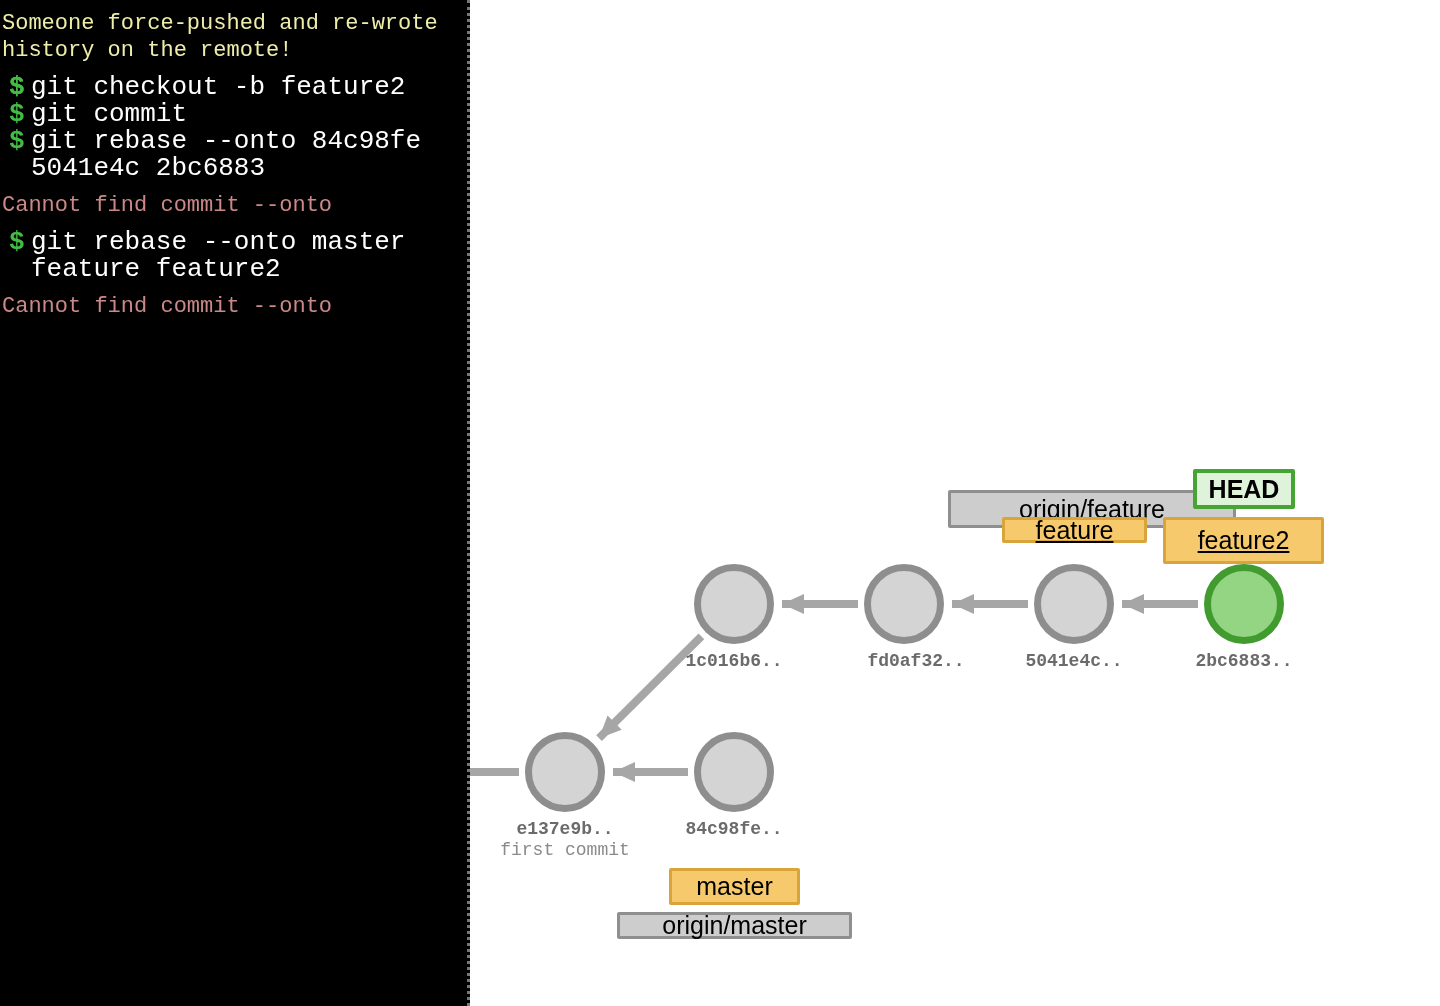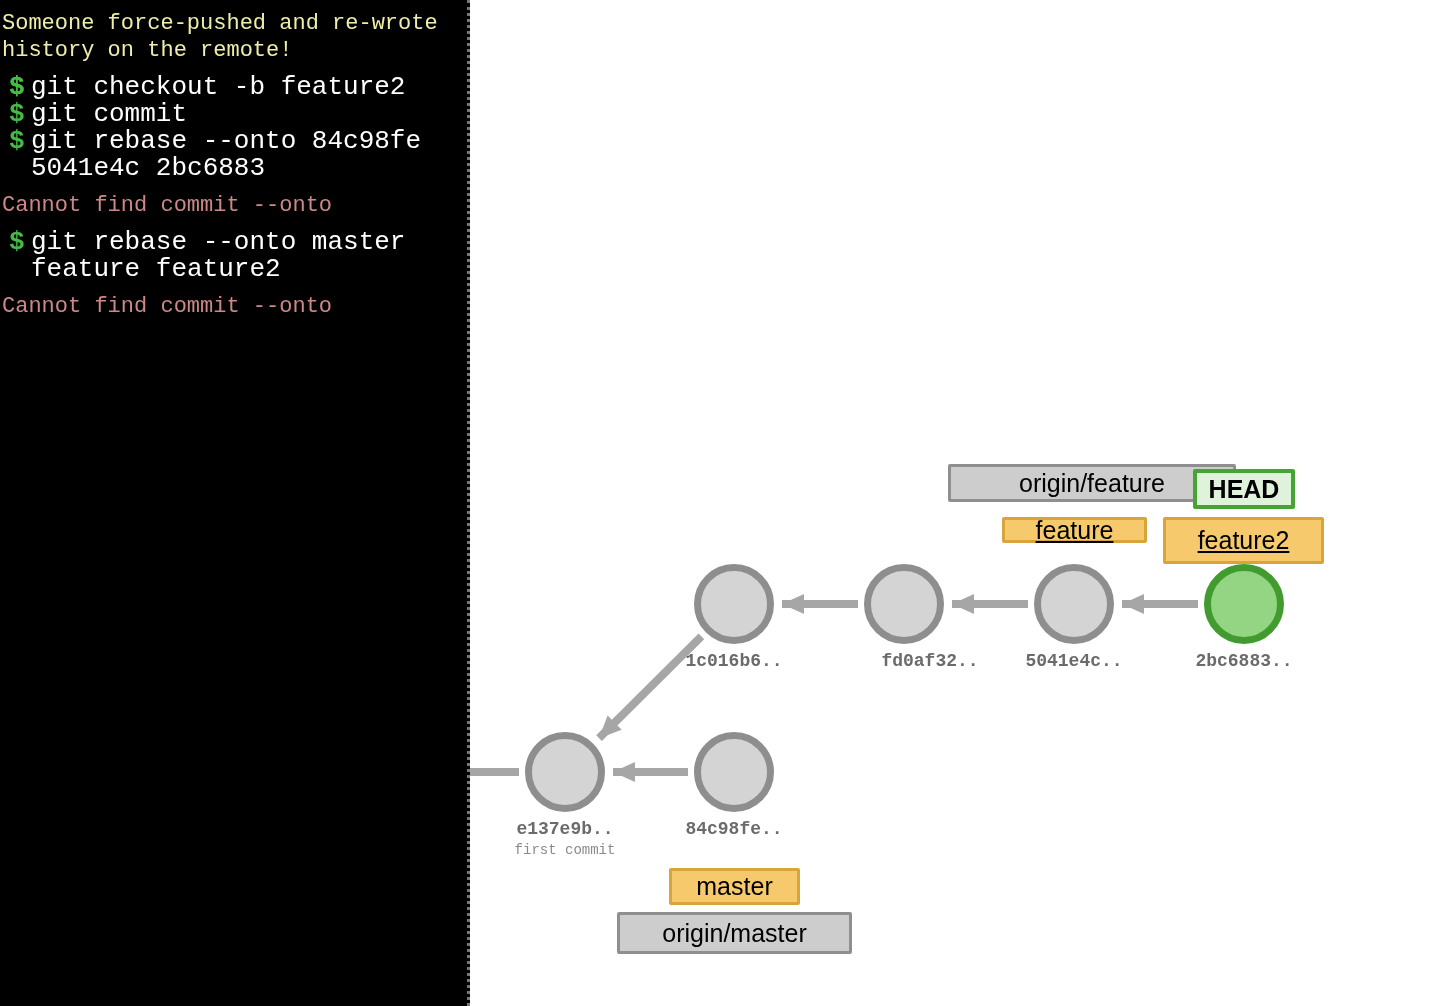--- a/index.html
+++ b/index.html
@@ -91,21 +91,21 @@
     font-weight: bold;
     font-size: 18px;
     line-height: 21px;
     color: var(--hash);
     white-space: nowrap;
   }
   .hash-subtitle {
     position: absolute;
     transform: translateX(-50%);
     font-family: "Liberation Mono", monospace;
-    font-size: 14px;
+    font-size: 18px;
     line-height: 21px;
     color: var(--subtitle);
     white-space: nowrap;
   }
 </style>
 </head>
 <body>
 
 <div class="app">
 
@@ -139,28 +139,28 @@
           <circle class="commit-node" cx="264" cy="604" r="36.5"></circle>
           <circle class="commit-node" cx="434" cy="604" r="36.5"></circle>
           <circle class="commit-node" cx="604" cy="604" r="36.5"></circle>
           <circle class="commit-node current" cx="774" cy="604" r="36.5"></circle>
           <circle class="commit-node" cx="95" cy="772" r="36.5"></circle>
           <circle class="commit-node" cx="264" cy="772" r="36.5"></circle>
         </g>
     </svg>
     <div id="labels-layer">
         <div class="hash-label" style="left: 264px; top: 651px; text-align: right;">1c016b6..</div>
-        <div class="hash-label" style="left: 460px; top: 651px; font-family: Liberation Mono, monospace;">fd0af32..</div>
+        <div class="hash-label" style="left: 446px; top: 651px; font-family: Liberation Mono, monospace;">fd0af32..</div>
         <div class="hash-label" style="left: 604px; top: 651px;">5041e4c..</div>
         <div class="hash-label" style="left: 774px; top: 651px;">2bc6883..</div>
         <div class="hash-label" style="left: 95px; top: 819px;">e137e9b..</div>
         <div class="hash-subtitle" style="left: 95px; top: 840px;">first commit</div>
         <div class="hash-label" style="left: 264px; top: 819px;">84c98fe..</div>
-        <div class="ref-box ref-remote" style="left: 478px; top: 464px; width: 288px; height: 38px;">origin/feature</div>
+        <div class="ref-box ref-remote" style="left: 478px; top: 490px; width: 288px; height: 38px;">origin/feature</div>
         <div class="ref-box ref-head" style="left: 723px; top: 469px; width: 102px; height: 40px;">HEAD</div>
         <div class="ref-box ref-branch" style="left: 532px; top: 517px; width: 145px; height: 26px; text-decoration: underline;">feature</div>
         <div class="ref-box ref-branch" style="left: 693px; top: 517px; width: 161px; height: 47px; text-decoration: underline;">feature2</div>
         <div class="ref-box ref-branch" style="left: 199px; top: 868px; width: 131px; height: 37px;">master</div>
-        <div class="ref-box ref-remote" style="left: 147px; top: 912px; width: 235px; height: 42px;">origin/master</div>
+        <div class="ref-box ref-remote" style="left: 147px; top: 912px; width: 235px; height: 27px;">origin/master</div>
       </div>
   </div>
 
 </div>
 
 </body></html>

